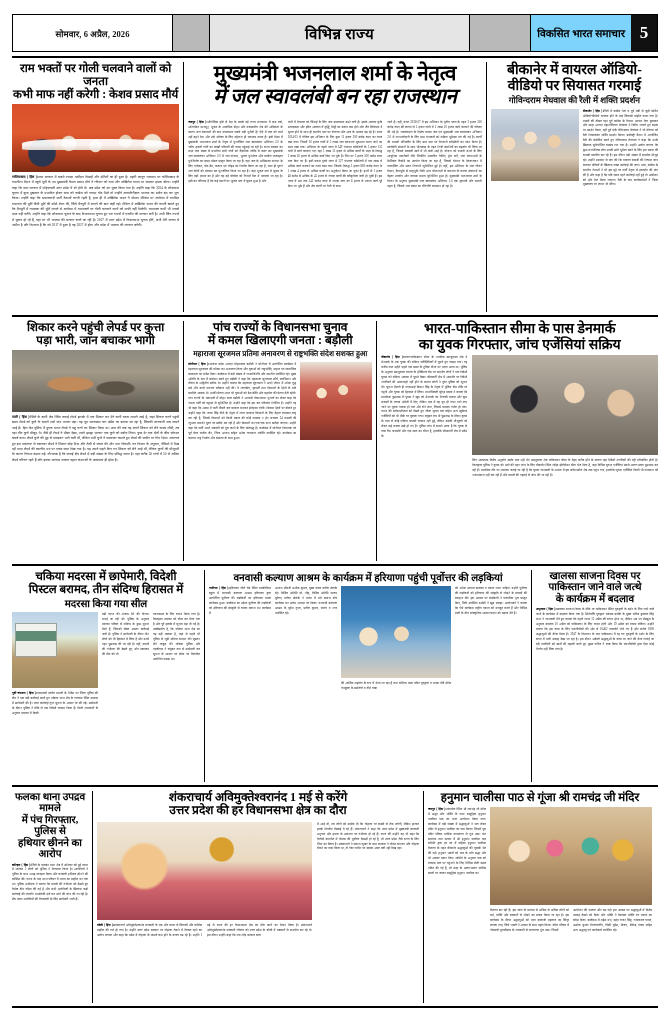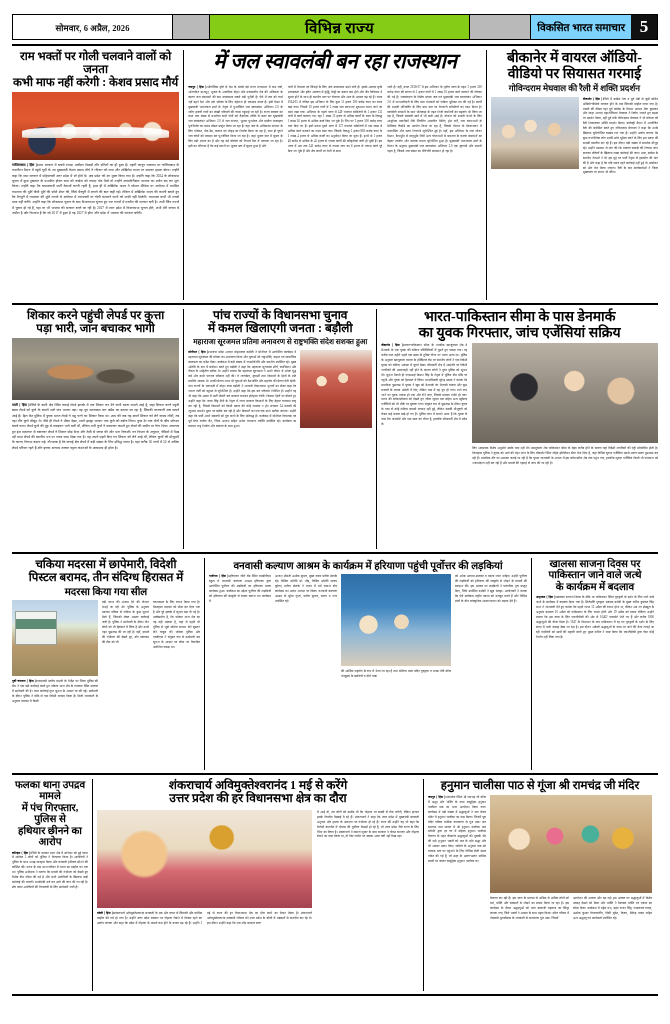--- a/index.html
+++ b/index.html
@@ -12,35 +12,35 @@
   .page {
     position: relative;
     width: 670px; height: 1024px;
     background: #fff;
     padding: 14px 12px 8px 12px;
   }
 
   
   .masthead {
     display: flex; align-items: stretch;
-    height: 26px;
+    height: 38px;
     background: #b9b9b9;
     border: 1px solid #000;
     margin-bottom: 4px;
   }
   .mast-date {
     background: #fff; border-right: 1px solid #000;
     display: flex; align-items: center; justify-content: center;
     width: 160px;
     font-size: 8.5px; font-weight: bold; color: #111;
     letter-spacing: .1px;
   }
   .mast-spacer { flex: 0 0 36px; background: #b9b9b9; }
   .mast-center {
-    background: #84cc16;
+    background: #e5e5e5;
     border-left: 1px solid #000; border-right: 1px solid #000;
     flex: 1 1 auto;
     display: flex; align-items: center; justify-content: center;
     font-size: 15px; font-weight: bold; color: #000;
     letter-spacing: .4px;
   }
   .mast-spacer2 { flex: 0 0 60px; background: #b9b9b9; }
   .mast-brand {
     background: #7dd3fc; border-left: 1px solid #000;
     display: flex; align-items: center; justify-content: center;
@@ -178,20 +178,21 @@
       <div class="hl hl-sm ctr" style="margin-bottom:3px;">कभी माफ नहीं करेगी : केशव प्रसाद मौर्य</div>
       <div class="photo ph-rally" style="height:68px;margin-bottom:3px;"></div>
       <div class="body-txt t35" style="height:155px;">
         <span class="dateline">गाजियाबाद ( हिंस )।</span><span>सपा सरकार में सबसे ज्यादा उत्पीड़न पिछड़ों और दलितों का ही हुआ है। महंगी कानून व्यवस्था पर गाजियाबाद के रामलीला मैदान में पहुंचे यूपी के उप मुख्यमंत्री केशव प्रसाद मौर्य ने रविवार को सपा और अखिलेश यादव पर जमकर हमला बोला। उन्होंने कहा कि सपा सरकार में पहियावली उत्तर प्रदेश में डरे होते थे। अब प्रदेश को दंग मुक्त किया गया है। उन्होंने कहा कि 2024 के लोकसभा चुनाव में कुछ दुष्प्रचार के प्रभावित होकर सपा को कांग्रेस को ज्यादा वोट मिले तो उन्होंने आत्मनिरीक्षण भाजपा का प्रयोग बंद कर शुरू किया। उन्होंने कहा कि समाजवादी पार्टी नेताओं करनी रहती है, हाल ही में अखिलेश यादव ने सोशल मीडिया पर अयोध्या में मर्यादित रामलला की मूर्ति जैसी मूर्ति की फोटो शेयर की, जिसे मैनपुरी में लगाने की बात कही गई। लेकिन में अखिलेश यादव की कथनी बताते हुए कि मैनपुरी में रामलला की मूर्ति लगाने से अयोध्या में रामभक्तों पर गोली चलवाने वालों को माफी नहीं मिलेगी। रामभक्त कभी भी उनको माफ नहीं करेंगे। उन्होंने कहा कि लोकसभा चुनाव के बाद विधानसभा चुनाव हुए चार राज्यों में एनडीए की सरकार बनी है। अभी जिन राज्यों में चुनाव हो रहे हैं, वहां पर भी भाजपा की सरकार बनने जा रही है। 2027 में उत्तर प्रदेश में विधानसभा चुनाव होंगे, अभी मेरी जनता से अपील है और विश्वास है कि जो 2017 में हुआ है वह 2027 में होगा और प्रदेश में भाजपा की सरकार बनेगी।</span>
       </div>
     </div>
 
     <div class="sep-v"></div>
 
     <div style="width:295px;">
+      <div class="hl hl-xl ctr">मुख्यमंत्री भजनलाल शर्मा के नेतृत्व</div>
       <div class="hl hl-xl ctr italic" style="margin-bottom:12px;">में जल स्वावलंबी बन रहा राजस्थान</div>
       <div class="flexrow" style="height:190px;gap:5px;">
         <div class="body-txt" style="flex:1;">
           <span class="dateline">जयपुर ( हिंस )।</span><span>भौगोलिक दृष्टि से देश के सबसे बड़े राज्य राजस्थान में कम वर्षा, अनियमित मानसून, भूजल के अत्यधिक दोहन और मरुस्थलीय क्षेत्र की अधिकता के कारण जल संसाधनों की कम उपलब्धता सबसे बड़ी चुनौती है। ऐसे में जल को व्यर्थ नहीं बहने देना और उसे भविष्य के लिए महेजना ही एकमात्र उपाय है। इसी दिशा में मुख्यमंत्री भजनलाल शर्मा के नेतृत्व में पुनर्जीवित जल स्वावलंबन अभियान 2.0 के जरिए हजारों गांवों का लाखों परिवारों की प्यास पहुंचाई जा रही है। राज्य सरकार का लक्ष्य जल संकट से प्रभावित सभी गांवों को वैज्ञानिक तरीके से कवर कर मुख्यमंत्री जल स्वावलंबन अभियान 2.0 में जल संचयन, भूजल पुनर्भरण और ग्रामीण जलग्रहण पुनर्निर्माण का समग्र मॉडल प्रस्तुत किया जा रहा है। यहां जल के अधिकतम संचयन के लिए एनीकट, चेक डैम, तालाब एवं जोहड़ का निर्माण किया जा रहा है, साथ ही पुराने जल स्रोतों को मरम्मत कर पुनर्जीवित किया जा रहा है। जहां भूजल स्तर में सुधार के लिए बड़ी क्षमता का है और यह बड़े बोरवेल को रिचार्ज पिट में भरवाया जा रहा है। इसी का परिणाम है कि कई स्थानों पर भूजल स्तर में सुधार हुआ है और</span>
         </div>
         <div class="body-txt" style="flex:1;">गांवों में पेयजल एवं सिंचाई के लिए जल उपलब्धता बढ़ने लगी है। इसके अलावा कृषि उत्पादकता और हरित आवरण में वृद्धि, मिट्टी का कटाव कम होने और जैव विविधता में सुधार होने के साथ ही स्थानीय स्तर पर रोजगार और आय के अवसर बढ़ रहे हैं। बजट 2024-25 में घोषित इस अभियान के लिए कुल 11 हजार 200 करोड़ रुपए का बजट रखा गया। जिसमें 20 हजार गांवों में 5 लाख जल संरचनाएं शुरुआत बनाए जाने का लक्ष्य रखा गया। अभियान के पहले चरण में 349 पंचायत समितियों के 5 हजार 135 गांवों में कार्य करवाए गए। वहां 1 लाख 12 हजार से अधिक कार्यों के लक्ष्य के विरुद्ध 1 लाख 16 हजार से अधिक कार्य किए जा चुके हैं। जिन पर 2 हजार 500 करोड़ रुपए व्यय किए गए हैं। इसी प्रकार दूसरे चरण में 327 पंचायत समितियों में एक लाख से अधिक कार्य करवाने का लक्ष्य रखा गया। जिसके विरुद्ध 2 हजार 880 करोड़ रुपए के 1 लाख 4 हजार से अधिक कार्यों का अनुमोदन किया जा चुका है। इनमें से 1 हजार 48 करोड़ से अधिक के 45 हजार से ज्यादा कार्यों की स्वीकृतियां जारी हो चुकी हैं। इस चरण में अब तक 342 करोड़ रुपए से ज्यादा व्यय का 6 हजार से ज्यादा कार्य पूरे किए जा चुके हैं और शेष कार्यों पर तेजी से काम</div>
         <div class="body-txt" style="flex:1;">जारी है। वहीं, बजट 2026-27 में इस अभियान के तृतीय चरण के तहत 2 हजार 500 करोड़ रुपए की लागत से 5 हजार गांवों में 1 लाख 10 हजार कार्य करवाने की घोषणा की गई है। जलसंरक्षण के विशेष प्रयास जल एवं मुख्यमंत्री जल स्वावलंबन अभियान 2.0 में जनभागीदारी के लिए ग्राम पंचायतों को सक्रिय भूमिका तय की गई है। कार्यों की प्रभावी मॉनिटरिंग के लिए ग्राम स्तर पर निगरानी समितियों का गठन किया है। स्वयंसेवी संगठनों के साथ भीलवाड़ा के तहत निजी कंपनियों का सहयोग भी लिया जा रहा है, जिससे सरकारी खर्च में भी कमी आई है। योजना को प्रभावी बनाने के लिए आधुनिक तकनीकों जैसे जियोटैग आधारित पिंटिंग, ड्रोन सर्वे, जल संरचनाओं के डिजिटल रिकॉर्ड का उपयोग किया जा रहा है, जिससे योजना के क्रियान्वयन में पारदर्शिता और सतत निगरानी सुनिश्चित हुई है। वहीं, इस अभियान के जल जीवन मिशन, कैचभूमि से मातृभूमि जैसी अन्य योजनाओं से समन्वय के कारण संसाधनों का बेहतर उपयोग और व्यापक प्रभाव सुनिश्चित हुआ है। मुख्यमंत्री भजनलाल शर्मा के विजन के अनुरूप मुख्यमंत्री जल स्वावलंबन अभियान 2.0 एक दूरगामी और प्रभावी पहल है, जिससे जल संकट का धीरे-धीरे समाधान हो रहा है।</div>
       </div>
     </div>
 

